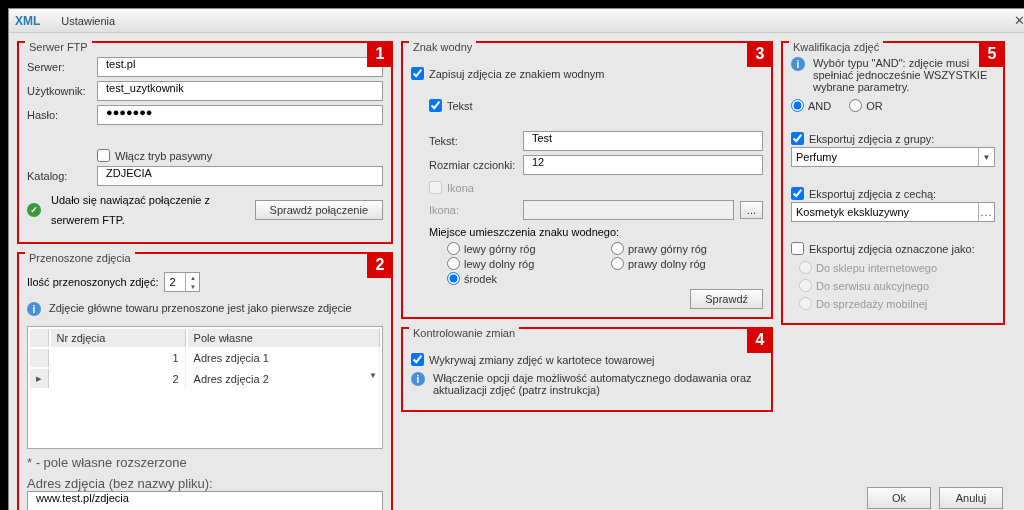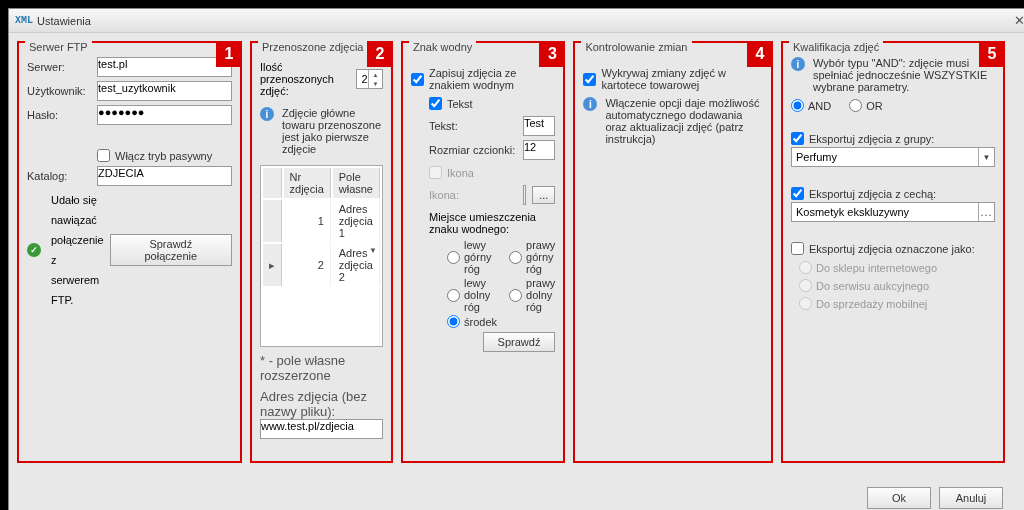--- a/index.html
+++ b/index.html
@@ -1,34 +1,34 @@
 <!DOCTYPE html>
 <html><head>
 <meta charset="utf-8">
 <style>
 * { box-sizing: border-box; font-family: Tahoma, Arial, sans-serif; font-size: 11px; }
 body { margin: 0; padding: 8px; background: #000; }
 .window { width: 1024px; height: 510px; background: #e8e8e8; border: 1px solid #888; position: relative; }
 .titlebar { height: 24px; background: linear-gradient(#f8f8f8, #e0e0e0); border-bottom: 1px solid #ccc; display: flex; align-items: center; padding: 0 6px; }
-.titlebar .xml { color: #2a7ab0; font-weight: bold; margin-right: 4px; font-size: 10px; font-family: Liberation Mono, monospace; }
+.titlebar .xml { color: #2a7ab0; font-weight: bold; margin-right: 21px; font-size: 12px; }
 .titlebar .title { color: #333; }
 .titlebar .close { margin-left: auto; color: #555; font-family: Arial; font-size: 13px; }
 .content { display: flex; padding: 8px; gap: 8px; height: 438px; }
-.col { display: flex; flex-direction: row; gap: 8px; }
+.col { display: flex; flex-direction: column; gap: 8px; }
 .col1 { width: 376px; }
 .col2 { width: 372px; }
 .col3 { width: 224px; }
 .group { border: 2px solid #d90000; background: #e8e8e8; padding: 4px 8px 8px 8px; position: relative; }
 .group-title { position: absolute; top: -2px; left: 6px; background: #e8e8e8; padding: 0 4px; color: #444; font-size: 11px; }
 .group-inner { margin-top: 10px; }
 .marker { position: absolute; top: -2px; right: -2px; width: 26px; height: 26px; background: #d90000; color: #fff; font-size: 16px; font-weight: bold; display: flex; align-items: center; justify-content: center; }
 .row { display: flex; align-items: center; margin: 4px 0; gap: 6px; }
 .lbl { width: 64px; color: #333; }
 .lbl2 { width: 88px; color: #333; }
-.inp { flex: 1; height: 20px; border: 1px solid #999; background: #fff; padding: 0 0; }
+.inp { flex: 1; height: 20px; border: 1px solid #999; background: #fff; padding: 0 8px; }
 .chk { display: flex; align-items: center; gap: 5px; color: #333; margin-top: 20px; }
 .chk input { margin: 0; }
 .chk.disabled { color: #999; }
 .btn { background: linear-gradient(#fdfdfd, #e4e4e4); border: 1px solid #999; padding: 3px 14px; color: #333; cursor: pointer; }
 .info-ico { width: 14px; height: 14px; border-radius: 50%; background: #4a90d9; color: #fff; font-weight: bold; font-size: 10px; display: inline-flex; align-items: center; justify-content: center; margin-right: 4px; flex-shrink: 0; }
 .ok-ico { width: 14px; height: 14px; border-radius: 50%; background: #3a9a3a; color: #fff; font-weight: bold; font-size: 9px; display: inline-flex; align-items: center; justify-content: center; margin-right: 4px; flex-shrink: 0; }
 .info-row { display: flex; align-items: flex-start; gap: 4px; color: #333; margin: 6px 0; }
 .spin { width: 36px; height: 20px; border: 1px solid #999; background: #fff; display: flex; align-items: center; padding-left: 4px; position: relative; }
 .spin .arrows { position: absolute; right: 0; top: 0; width: 14px; height: 18px; display: flex; flex-direction: column; }
 .spin .arrows span { flex: 1; border-left: 1px solid #aaa; font-size: 6px; display: flex; align-items: center; justify-content: center; color: #555; }
@@ -149,21 +149,21 @@
     <div class="col col2">
       <div class="group">
         <div class="group-title">Znak wodny</div>
         <div class="marker">3</div>
         <div class="group-inner">
           <label class="chk">
               <input type="checkbox" checked="" style="">
               <span>Zapisuj zdjęcia ze znakiem wodnym</span>
             </label>
           <div class="sub-indent">
-            <label class="chk" style="margin:6px 0">
+            <label class="chk" style="margin:19px 0">
                 <input type="checkbox" checked="" style="">
                 <span>Tekst</span>
               </label>
             <div class="row">
                 <span class="lbl2">Tekst:</span>
               <div class="inp">Test</div>
               </div>
             <div class="row">
                 <span class="lbl2">Rozmiar czcionki:</span>
               <div class="inp">12</div>

